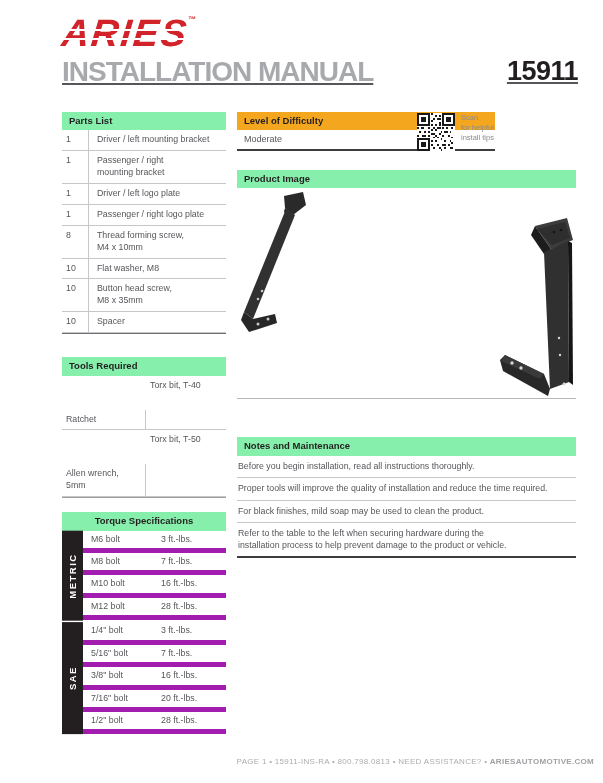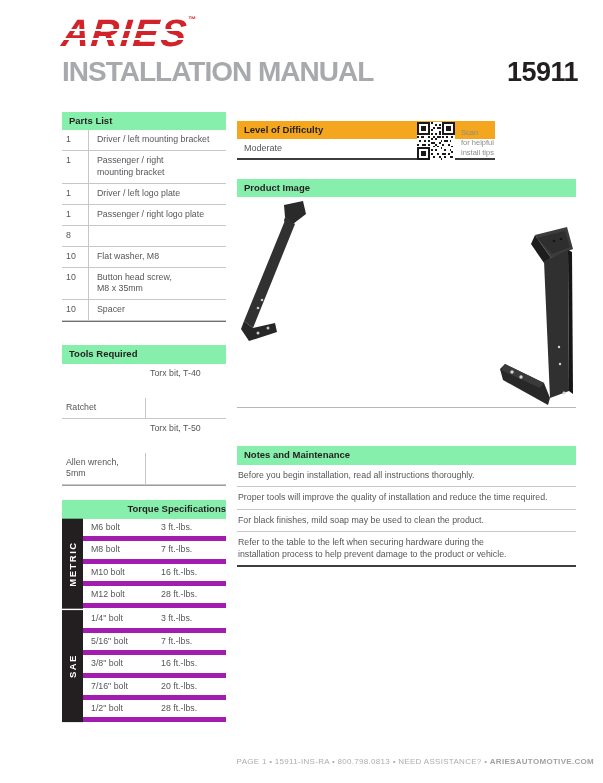--- a/index.html
+++ b/index.html
@@ -12,35 +12,35 @@
   .header{position:absolute;left:62px;top:14px;width:516px;}
   .logo{position:relative;display:inline-block;line-height:1;}
   .logo-text{
     font-size:38px;font-weight:bold;font-style:italic;color:#d2232a;
     letter-spacing:2px;transform:skewX(-6deg);display:inline-block;
   }
   .logo .tm{font-size:8px;font-weight:bold;color:#d2232a;vertical-align:top;position:relative;top:2px;}
   .logo-stripe{position:absolute;left:2px;height:2px;background:#ffffff;width:150px;pointer-events:none;}
   .stripe-1{top:15px;}
   .stripe-2{top:24px;}
-  .title-row{display:flex;justify-content:space-between;align-items:flex-end;margin-top:6px;}
+  .title-row{display:flex;justify-content:space-between;align-items:flex-start;margin-top:6px;text-decoration:underline;}
   .page-title{
     margin:0;font-size:28px;font-weight:bold;color:#a7a9ac;letter-spacing:-1px;line-height:1;
   }
   .part-number{font-size:27px;font-weight:bold;color:#231f20;letter-spacing:-0.5px;line-height:1;}
   
   .content{position:absolute;left:62px;top:112px;right:27px;display:flex;gap:11px;}
   .left-col{width:164px;flex:0 0 164px;}
   .right-col{flex:1;min-width:0;}
   .bar{
     background:#86efac;color:#231f20;font-weight:bold;font-size:9.5px;
     padding:4px 7px;line-height:1.1;
   }
   .bar.yellow{background:#f3a61e;}
-  .bar.center{text-align:right;padding-left:0;padding-right:0;}
+  .bar.center{text-align:center;padding-left:0;padding-right:0;}
   
   .prow{display:flex;border-bottom:1px solid #c6c7c9;font-size:8.8px;line-height:1.35;}
   .prow .qty{flex:0 0 22px;padding:4px 0 4px 4px;border-right:1px solid #c6c7c9;color:#55565a;}
   .prow .desc{flex:1;padding:4px 2px 4px 8px;white-space:pre-line;color:#55565a;}
   .parts .rows{border-bottom:1px solid #6d6f72;}
   
   .tools{margin-top:23px;}
   .trow{display:flex;border-bottom:1px solid #c6c7c9;font-size:8.8px;line-height:1.35;}
   .trow .tcell{flex:1;padding:4px 2px 4px 4px;white-space:pre-line;}
   .trow .tcell:first-child{border-right:1px solid #c6c7c9;flex:0 0 77px;margin-top:34px;}
@@ -53,27 +53,27 @@
     flex:0 0 21px;background:#231f20;color:#ffffff;display:flex;align-items:center;justify-content:center;
     writing-mode:vertical-rl;transform:rotate(180deg);
     font-weight:bold;font-size:9.5px;letter-spacing:1.5px;
   }
   .tq-rows{flex:1;}
   .tq-row{display:flex;border-bottom:5px solid #a21caf;font-size:8.8px;padding:3px 0 3px 8px;line-height:1.3;}
   .tq-name{flex:0 0 70px;}
   .tq-val{flex:1;}
   
   .diff-row{position:relative;height:58px;}
-  .difficulty{width:258px;margin-top:9px;}
+  .difficulty{width:258px;}
   .diff-value{
     font-size:9px;padding:4px 7px 5px;border-bottom:2px solid #3c3d3f;color:#55565a;
   }
   .qr-block{position:absolute;left:180px;top:1px;display:flex;gap:6px;}
   .qr-svg{width:38px;height:38px;display:block;}
-  .qr-text{font-size:7.5px;line-height:1.35;color:#8a8c8f;padding-top:6px;}
+  .qr-text{font-size:7.5px;line-height:1.35;color:#8a8c8f;}
   
   .img-area{height:210px;border-bottom:1px solid #b5b6b8;position:relative;}
   .img-area svg{display:block;}
   
   .notes{margin-top:38px;}
   .notes .rows{border-bottom:2px solid #3c3d3f;}
   .note-row{
     font-size:8.8px;line-height:1.4;padding:4px 0 5px 1px;border-bottom:1px solid #c6c7c9;
     white-space:pre-line;color:#55565a;
   }
@@ -125,20 +125,22 @@
               <span class="desc">Driver / left logo plate</span>
             </div>
 
             <div class="prow">
               <span class="qty">1</span>
               <span class="desc">Passenger / right logo plate</span>
             </div>
 
             <div class="prow">
               <span class="qty">8</span>
+              <span class="desc">Thread forming screw,
+M4 x 10mm</span>
             </div>
 
             <div class="prow">
               <span class="qty">10</span>
               <span class="desc">Flat washer, M8</span>
             </div>
 
             <div class="prow">
               <span class="qty">10</span>
               <span class="desc">Button head screw,

